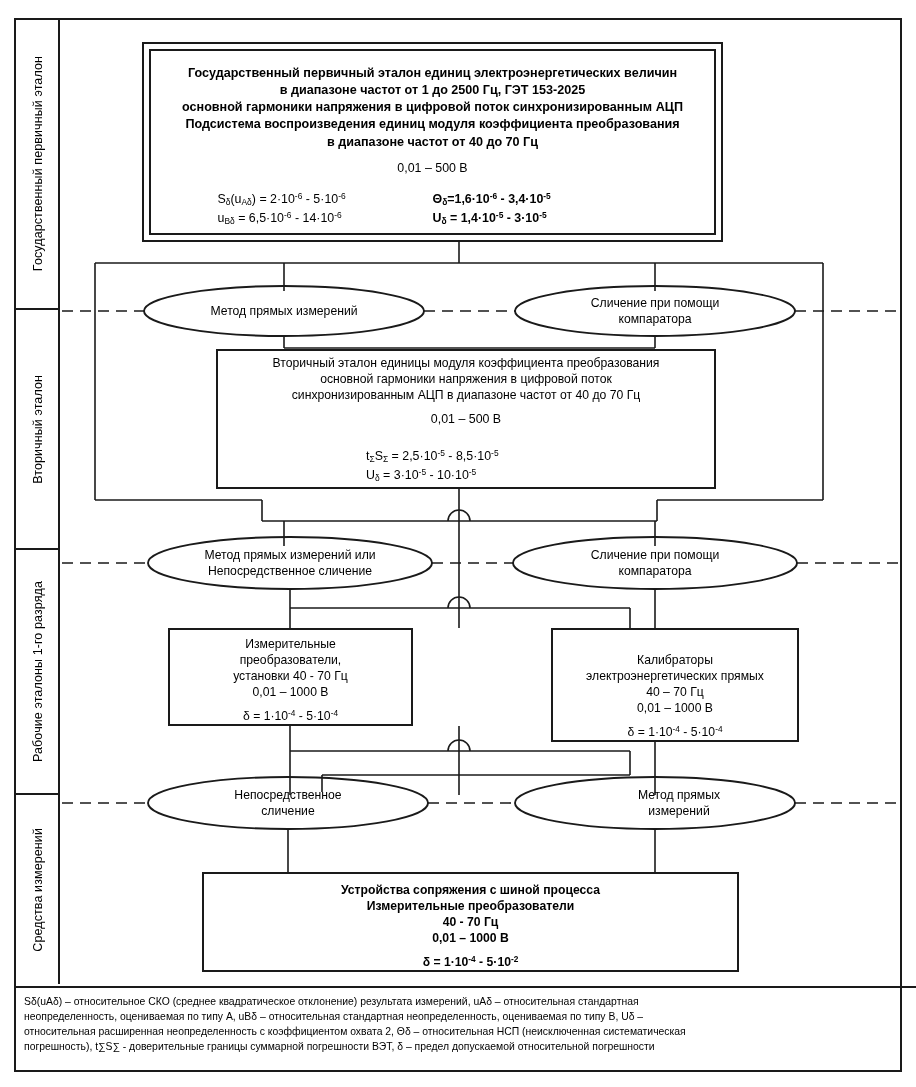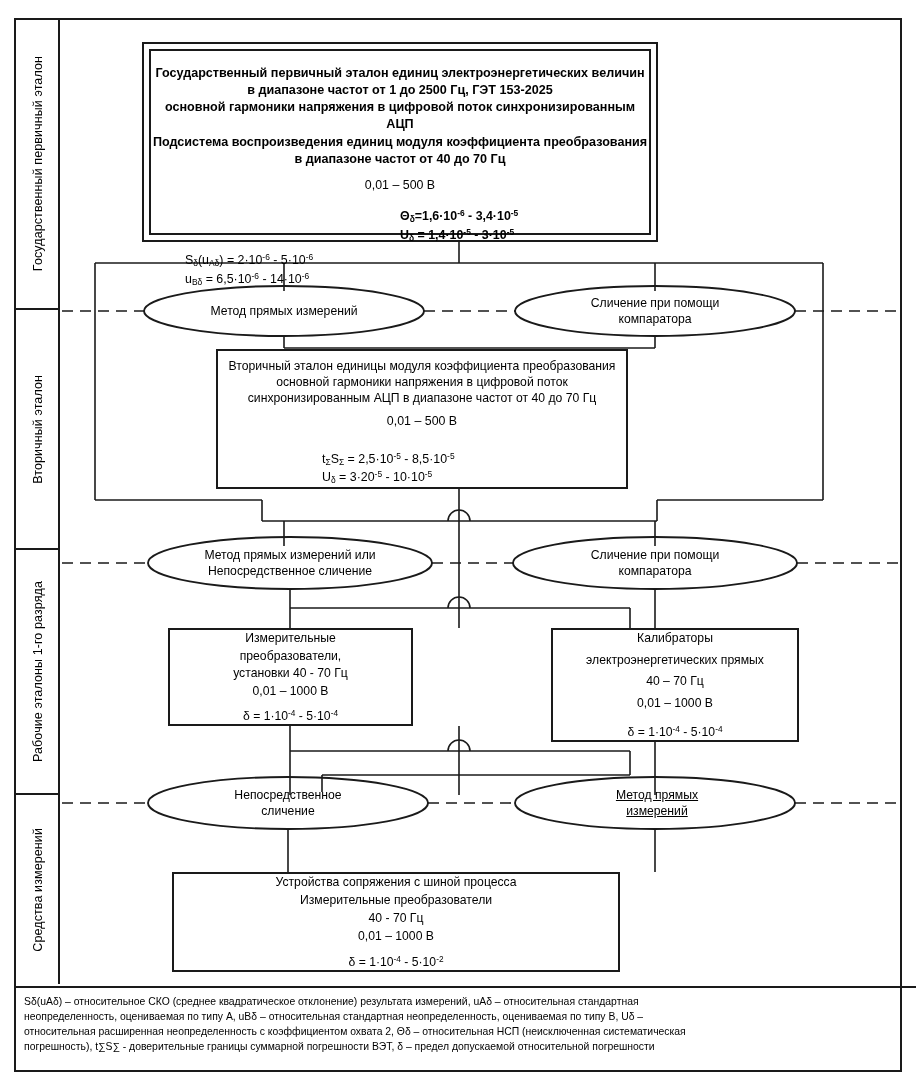--- a/index.html
+++ b/index.html
@@ -13,37 +13,37 @@
   
   .rail{position:absolute;left:16px;top:20px;width:44px;height:964px;border-right:2px solid #1a1a1a;box-sizing:border-box;}
   .rail-cell{position:absolute;left:0;width:44px;display:flex;align-items:center;justify-content:center;
              border-bottom:2px solid #1a1a1a;box-sizing:border-box;}
   .rail-cell:last-child{border-bottom:none;}
   .rail-cell span{writing-mode:vertical-rl;transform:rotate(180deg);white-space:nowrap;
                   font-size:12.5px;letter-spacing:.1px;line-height:1;}
 
   
   .box{position:absolute;border:2px solid #1a1a1a;background:#fff;box-sizing:border-box;
-       display:flex;flex-direction:column;align-items:center;justify-content:space-between;text-align:center;}
+       display:flex;flex-direction:column;align-items:center;justify-content:flex-end;text-align:center;}
   .box .ttl{font-size:12.2px;line-height:1.33;}
   .box .sub{font-size:12.2px;line-height:1.35;}
 
   
   .double-outer{position:absolute;border:2px solid #1a1a1a;background:#fff;box-sizing:border-box;}
   .double-inner{position:absolute;left:5px;top:5px;right:5px;bottom:5px;border:2px solid #1a1a1a;
                 box-sizing:border-box;display:flex;flex-direction:column;align-items:center;
                 justify-content:flex-start;text-align:center;}
 
   .hdr{font-weight:bold;font-size:12.6px;line-height:1.36;}
   .rng{font-size:12.4px;line-height:1.4;}
 
   
   .formulas{display:flex;width:100%;justify-content:center;font-size:12.4px;line-height:1.5;}
   .fcol{text-align:left;}
-  .fcol.left{width:215px;margin-top:44px;}
+  .fcol.left{width:215px;}
   .fcol.right{width:215px;font-weight:bold;}
   sub{font-size:.68em;vertical-align:-.22em;}
   sup{font-size:.68em;vertical-align:.46em;}
 
   
   .ell-label{position:absolute;display:flex;align-items:center;justify-content:center;
              text-align:center;font-size:12.2px;line-height:1.33;pointer-events:auto;}
 
   
   .note{position:absolute;left:16px;top:986px;width:912px;height:84px;
@@ -132,71 +132,71 @@
       <line x1="62" y1="803" x2="148" y2="803" stroke-dasharray="11 7"></line>
       <line x1="428" y1="803" x2="515" y2="803" stroke-dasharray="11 7"></line>
       <line x1="795" y1="803" x2="900" y2="803" stroke-dasharray="11 7"></line>
 
       <line x1="288" y1="829" x2="288" y2="872"></line>
       <line x1="655" y1="829" x2="655" y2="872"></line>
 
     </g>
   </svg>
 
-  <div class="double-outer" style="left:142px;top:42px;width:516px;height:200px;">
+  <div class="double-outer" style="left:142px;top:42px;width:581px;height:200px;">
     <div class="double-inner" style="padding-top:14px;">
       <div class="hdr">Государственный первичный эталон единиц электроэнергетических величин</div>
       <div class="hdr">в диапазоне частот от 1 до 2500 Гц, ГЭТ 153-2025</div>
       <div class="hdr">основной гармоники напряжения в цифровой поток синхронизированным АЦП</div>
       <div class="hdr">Подсистема воспроизведения единиц модуля коэффициента преобразования</div>
       <div class="hdr">в диапазоне частот от 40 до 70 Гц</div>
       <div class="rng" style="margin-top:9px;">0,01 – 500 В</div>
       <div class="formulas" style="margin-top:13px;">
         <div class="fcol left">
           <div><span>S</span><sub>δ</sub><span>(u</span><sub>Aδ</sub><span>) = 2·10</span><sup>-6</sup><span> - 5·10</span><sup>-6</sup></div>
           <div><span>u</span><sub>Bδ</sub><span> = 6,5·10</span><sup>-6</sup><span> - 14·10</span><sup>-6</sup></div>
         </div>
         <div class="fcol right">
           <div><span>Θ</span><sub>δ</sub><span>=1,6·10</span><sup>-6</sup><span> - 3,4·10</span><sup>-5</sup></div>
           <div><span>U</span><sub>δ</sub><span> = 1,4·10</span><sup>-5</sup><span> - 3·10</span><sup>-5</sup></div>
         </div>
       </div>
     </div>
   </div>
 
-  <div class="box" style="left:216px;top:349px;width:412px;height:140px;justify-content:flex-end;padding-top:12px;">
+  <div class="box" style="left:216px;top:349px;width:500px;height:140px;justify-content:flex-start;padding-top:4px;">
     <div class="ttl">Вторичный эталон единицы модуля коэффициента преобразования</div>
     <div class="ttl">основной гармоники напряжения в цифровой поток</div>
     <div class="ttl">синхронизированным АЦП в диапазоне частот от 40 до 70 Гц</div>
     <div class="rng" style="margin-top:7px;">0,01 – 500 В</div>
     <div class="formulas" style="margin-top:19px;justify-content:center;">
       <div class="fcol" style="width:200px;">
         <div><span>t</span><sub>Σ</sub><span>S</span><sub>Σ</sub><span> = 2,5·10</span><sup>-5</sup><span> - 8,5·10</span><sup>-5</sup></div>
-        <div><span>U</span><sub>δ</sub><span>  = 3·20</span><sup>-5</sup><span> - 10·10</span><sup>-5</sup></div>
+        <div><span>U</span><sub>δ</sub><span>  = 3·10</span><sup>-5</sup><span> - 10·10</span><sup>-5</sup></div>
       </div>
     </div>
   </div>
 
   <div class="box" style="left:168px;top:628px;width:245px;height:98px;">
     <div class="ttl">Измерительные</div>
     <div class="ttl">преобразователи,</div>
     <div class="ttl">установки 40 - 70 Гц</div>
     <div class="ttl">0,01 – 1000 В</div>
     <div class="sub" style="margin-top:7px;"><span>δ = 1·10</span><sup>-4</sup><span> - 5·10</span><sup>-4</sup></div>
   </div>
 
   <div class="box" style="left:551px;top:628px;width:248px;height:114px;">
     <div class="ttl">Калибраторы</div>
     <div class="ttl">электроэнергетических прямых</div>
     <div class="ttl">40 – 70 Гц</div>
     <div class="ttl">0,01 – 1000 В</div>
     <div class="sub" style="margin-top:7px;"><span>δ = 1·10</span><sup>-4</sup><span> - 5·10</span><sup>-4</sup></div>
   </div>
 
-  <div class="box" style="left:172px;top:872px;width:448px;height:100px;">
+  <div class="box" style="left:202px;top:872px;width:537px;height:100px;font-weight:bold;">
     <div class="ttl">Устройства сопряжения с шиной процесса</div>
     <div class="ttl">Измерительные преобразователи</div>
     <div class="ttl">40 - 70 Гц</div>
     <div class="ttl">0,01 – 1000 В</div>
     <div class="sub" style="margin-top:7px;"><span>δ = 1·10</span><sup>-4</sup><span> - 5·10</span><sup>-2</sup></div>
   </div>
 
   <div class="ell-label" style="left:164px;top:296px;width:240px;height:30px;">
     <div>
         <div>Метод прямых измерений</div>
@@ -221,21 +221,21 @@
       <div>компаратора</div>
     </div>
   </div>
 
   <div class="ell-label" style="left:178px;top:781px;width:220px;height:44px;">
     <div>
       <div>Непосредственное</div>
       <div>сличение</div>
     </div>
   </div>
-  <div class="ell-label" style="left:567px;top:781px;width:180px;height:44px;text-decoration:underline;">
+  <div class="ell-label" style="left:589px;top:781px;width:180px;height:44px;">
     <div>
       <div>Метод прямых</div>
       <div>измерений</div>
     </div>
   </div>
 
   <div class="note">
     <div>Sδ(uAδ) – относительное СКО (среднее квадратическое отклонение) результата измерений, uAδ – относительная стандартная</div>
     <div>неопределенность, оцениваемая по типу A, uBδ – относительная стандартная неопределенность, оцениваемая по типу B, Uδ –</div>
     <div>относительная расширенная неопределенность с коэффициентом охвата 2, Θδ – относительная НСП (неисключенная систематическая</div>

